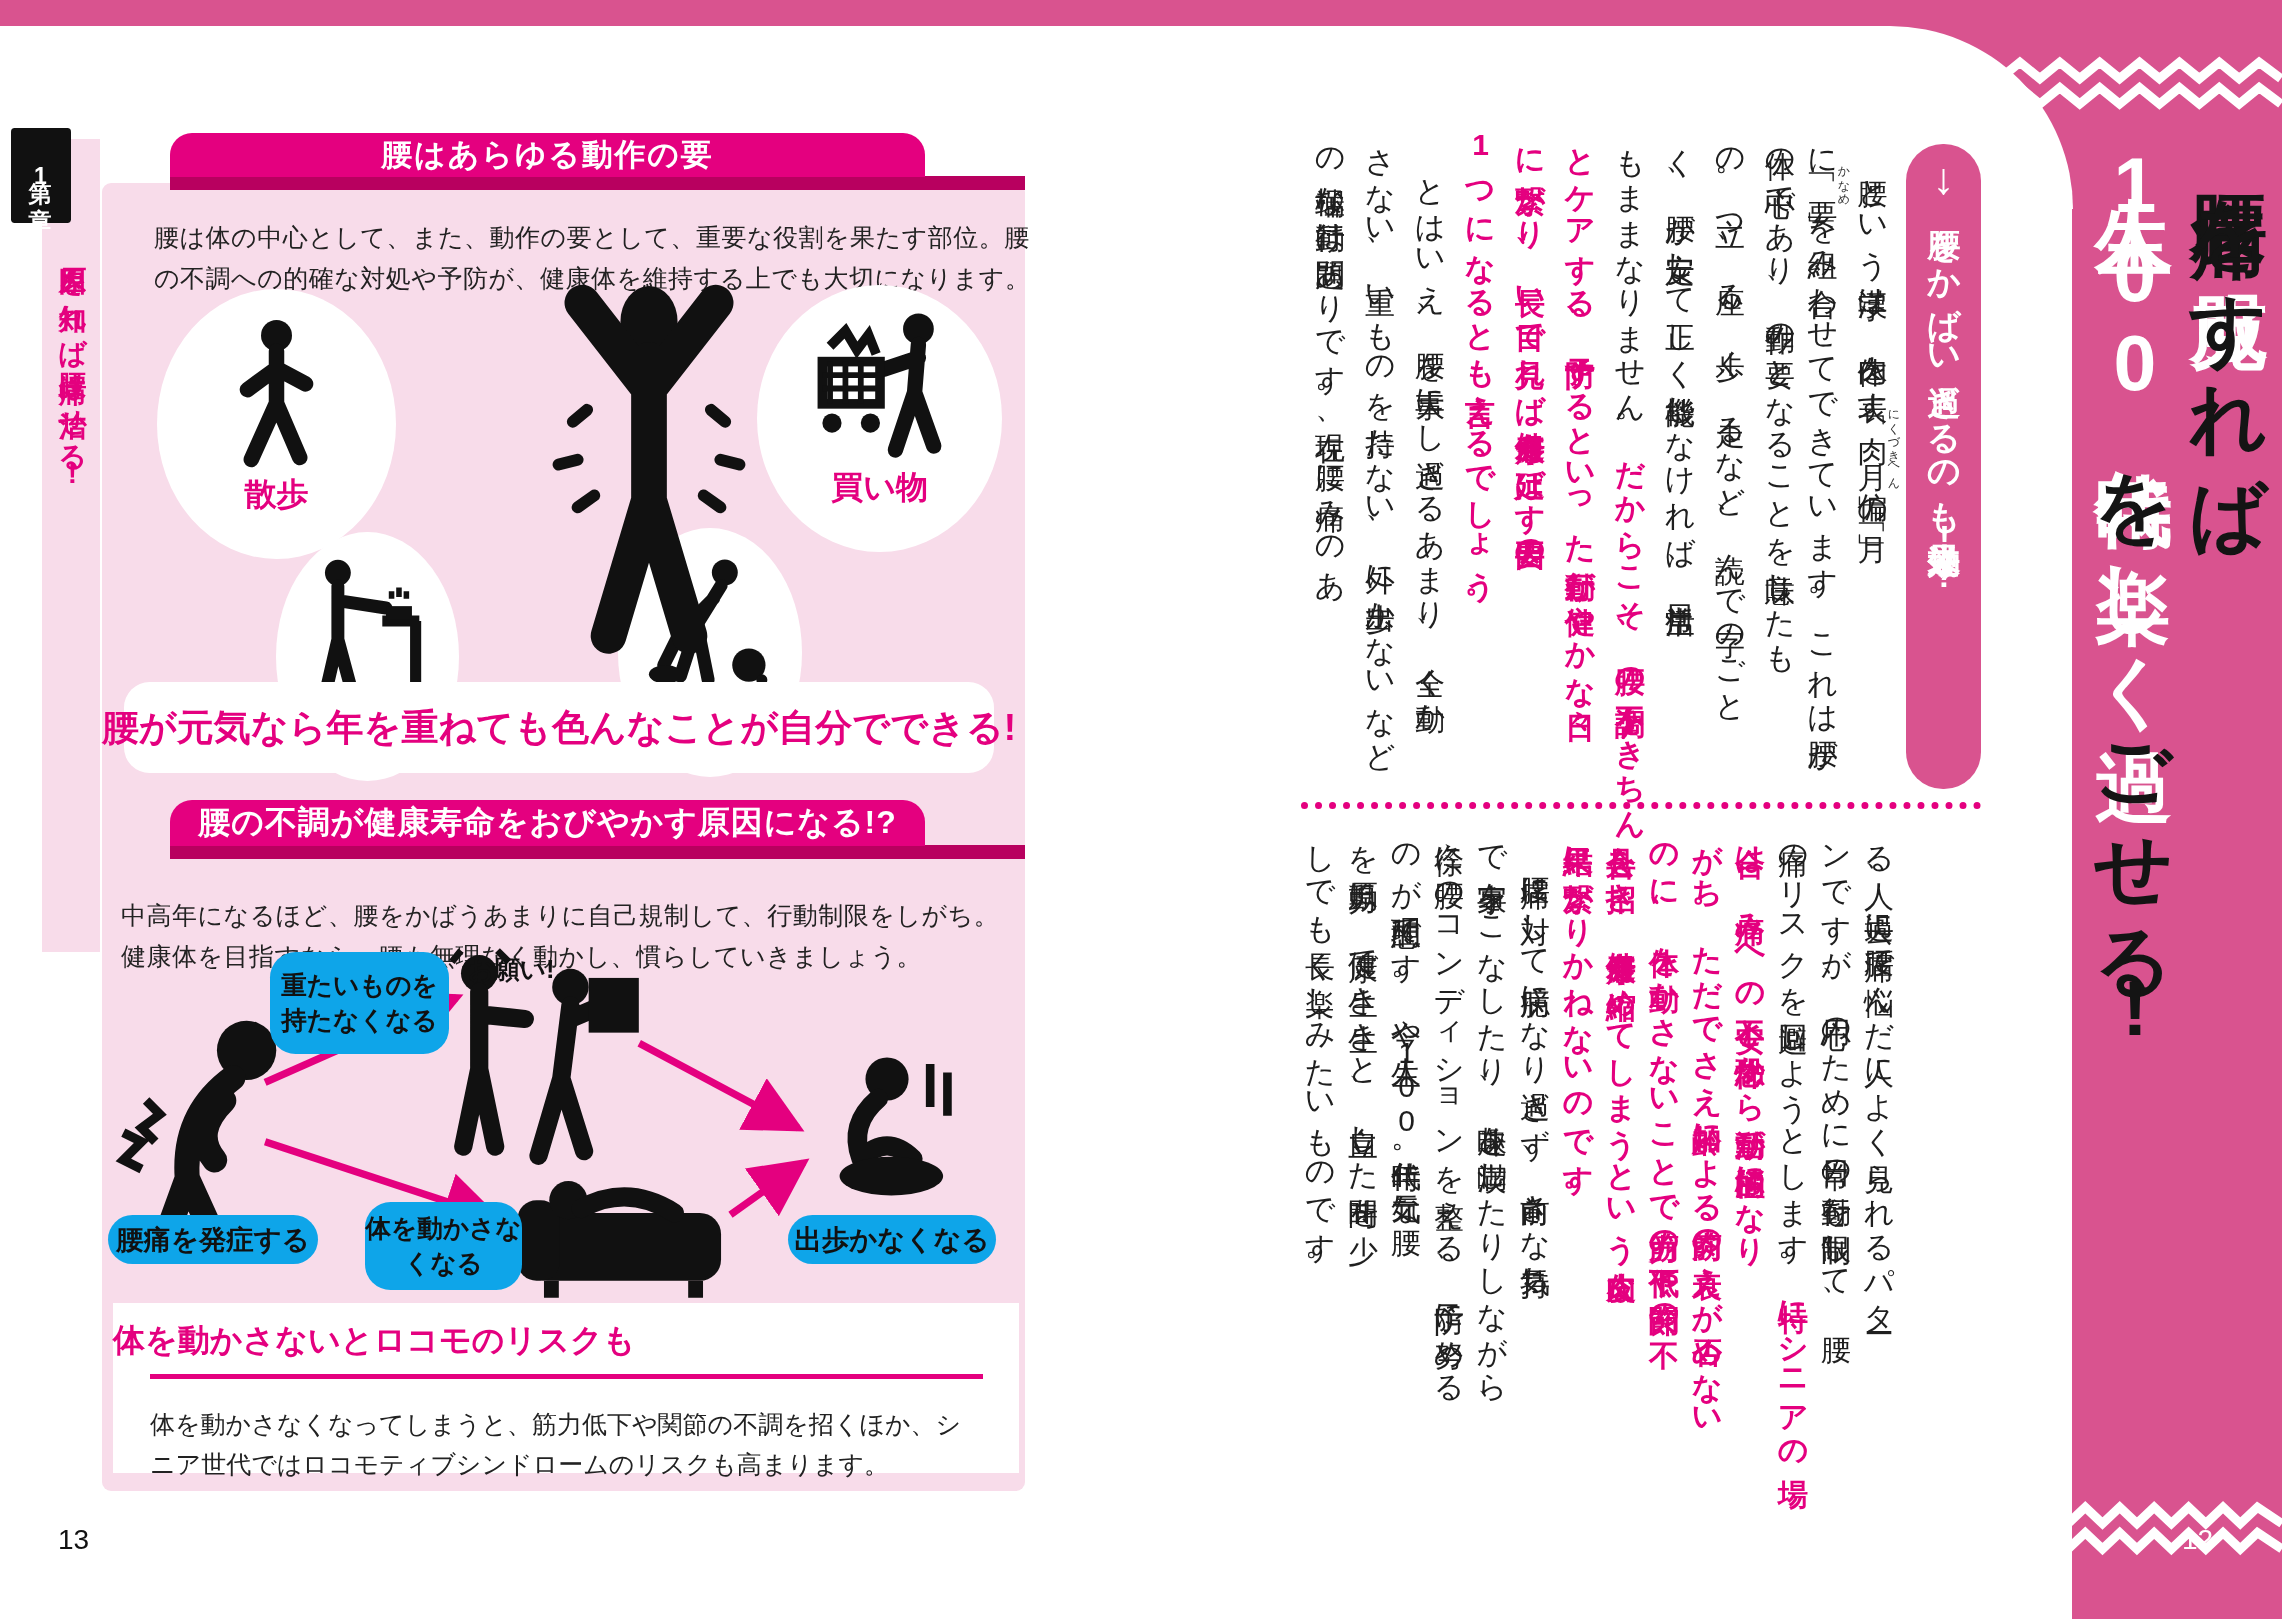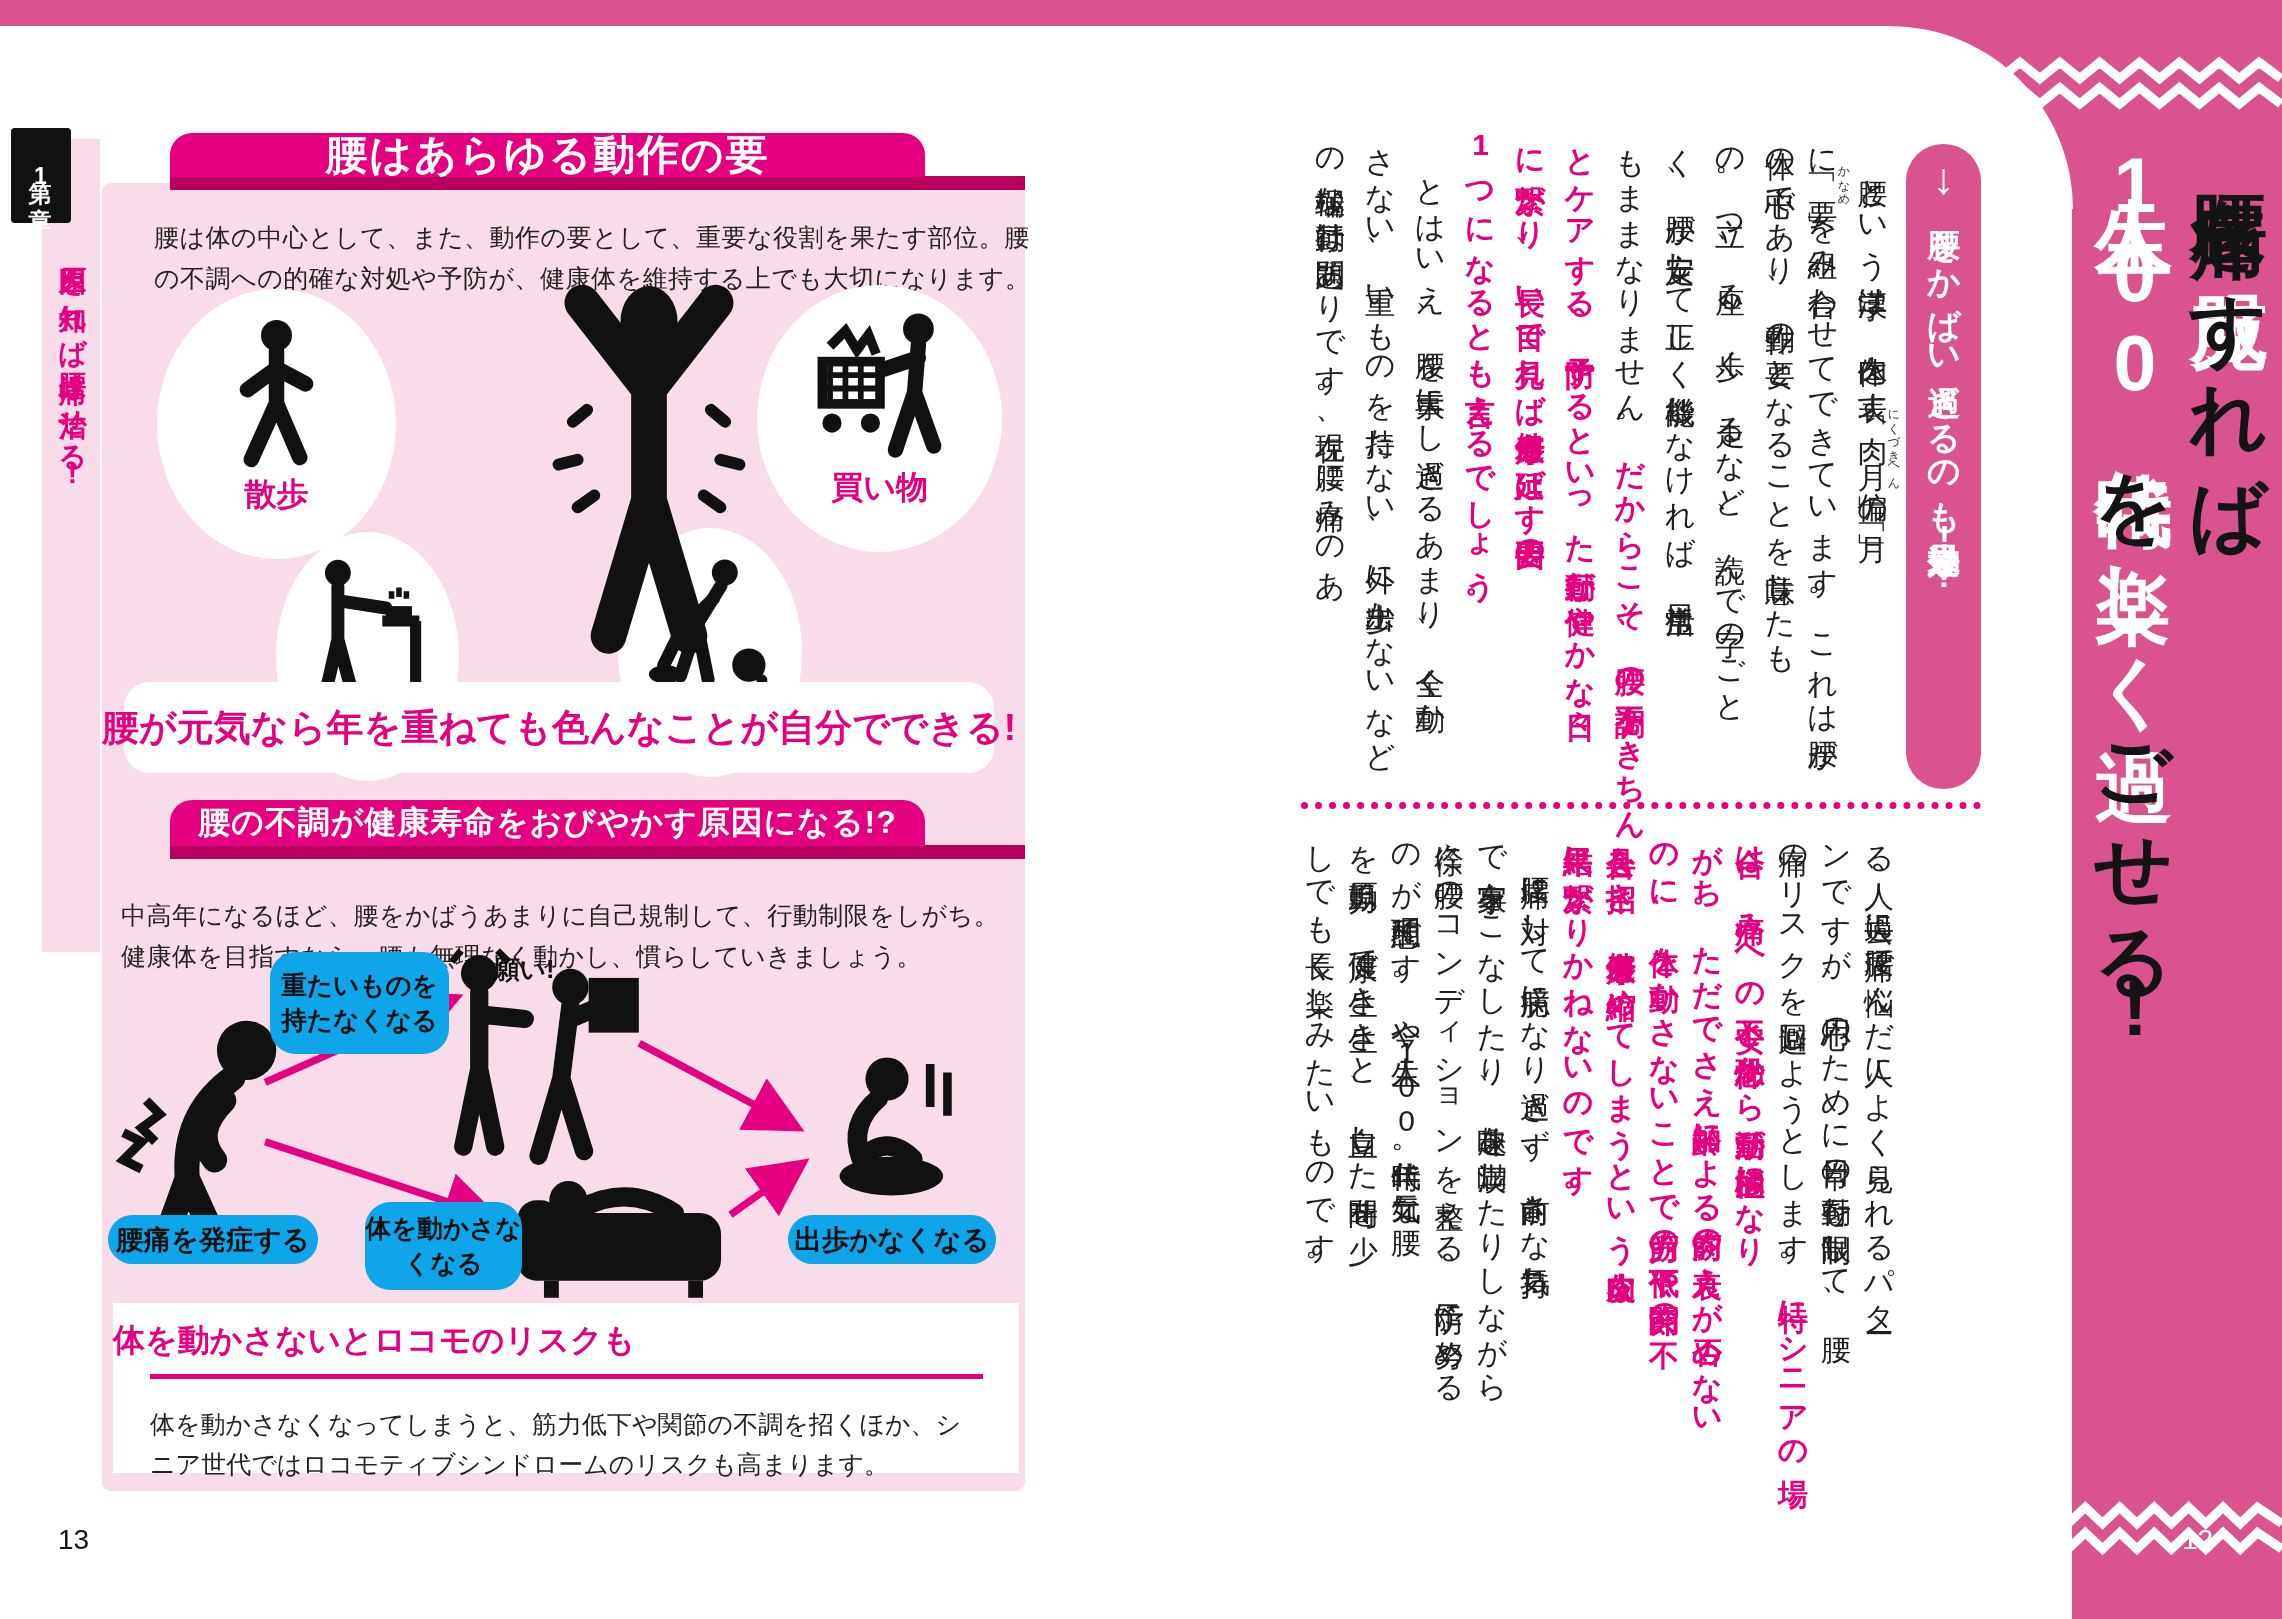--- a/index.html
+++ b/index.html
@@ -45,21 +45,21 @@
   .chapter-tab{left:11px;top:128px;width:60px;height:95px;background:#111;border-radius:3.7px;
     display:flex;align-items:center;justify-content:center;}
   .chapter-tab span{color:#fff;font-size:23px;font-weight:bold;}
   .chapter-title{left:53px;top:245px;color:var(--brand);font-size:28px;font-weight:bold;letter-spacing:1.8px;}
 
   
   .panel{left:102px;top:183px;width:923px;height:1308px;background:var(--panel);border-radius:9.1px;}
   .hbar{background:var(--brand);border-top-left-radius:22px;border-top-right-radius:22px;
     display:flex;align-items:center;justify-content:center;}
   .hbar span{color:#fff;font-weight:bold;}
-  #hbar1{left:170px;top:133px;width:755px;height:44px;} #hbar1 span{font-size:42px;letter-spacing:1.8px;}
+  #hbar1{left:170px;top:133px;width:755px;height:44px;} #hbar1 span{font-size:31px;letter-spacing:1.8px;}
   #hbar1-shadow{left:170px;top:176px;width:855px;height:13.7px;background:var(--brand-dark);}
   #hbar2{left:170px;top:800px;width:755px;height:46px;} #hbar2 span{font-size:32px;letter-spacing:0.9px;}
   #hbar2-shadow{left:170px;top:845px;width:855px;height:13.7px;background:var(--brand-dark);}
   .para{font-size:25px;line-height:41px;letter-spacing:0.5px;color:#222;}
   #para1{left:121px;top:192px;width:894px;margin-left:33px;}
   #para2{left:121px;top:870px;width:894px;}
 
   
   .bubble{background:#fff;border-radius:50%;display:flex;flex-direction:column;
     align-items:center;justify-content:flex-end;}

